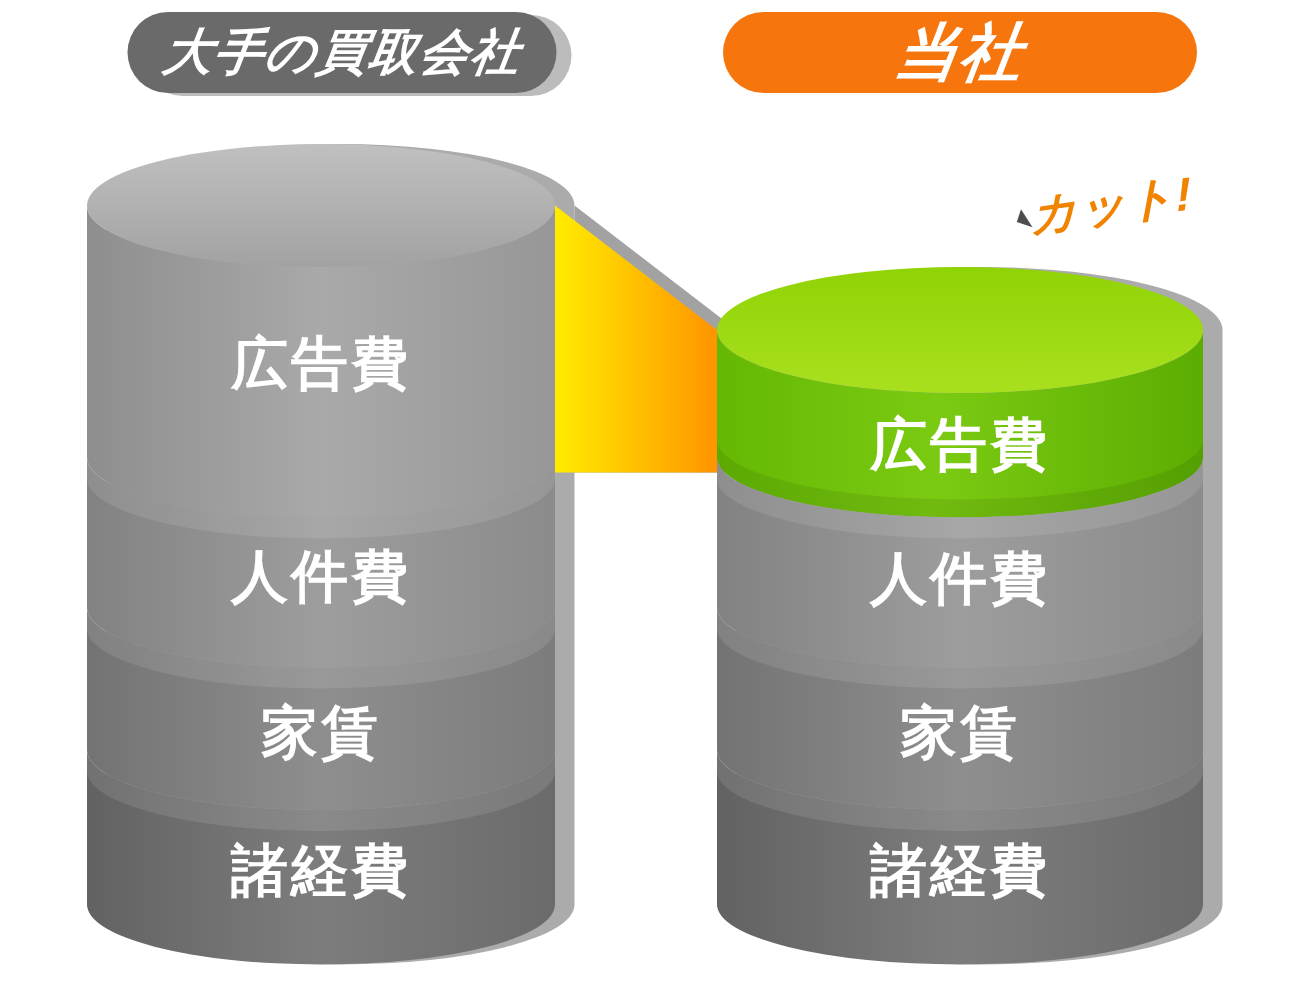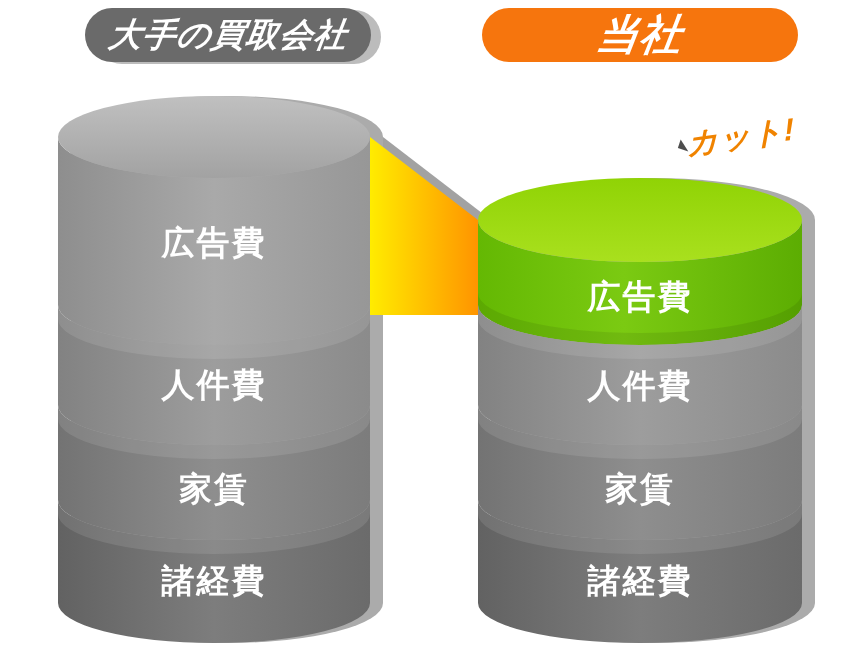--- a/index.html
+++ b/index.html
@@ -28,21 +28,21 @@
   .pill-text{
     color:#ffffff;font-weight:900;font-style:italic;
     transform:skewX(-8deg);
     white-space:nowrap;letter-spacing:1px;
   }
   .pill-left .pill-text{font-size:33px;}
   .pill-right .pill-text{font-size:42px;}
   .seg-label{
     position:absolute;
     transform:translate(-50%,-50%);
-    color:#ffffff;font-weight:900;font-size:33px;
+    color:#ffffff;font-weight:900;font-size:38px;
     white-space:nowrap;letter-spacing:2px;
   }
   .cut-label{
     position:absolute;left:686px;top:116px;
     color:#f08300;font-weight:900;font-style:italic;font-size:31px;
     transform:rotate(-8deg) skewX(-5deg);
     white-space:nowrap;letter-spacing:1px;
   }
   .cut-pointer{
     position:absolute;left:679px;top:141px;

